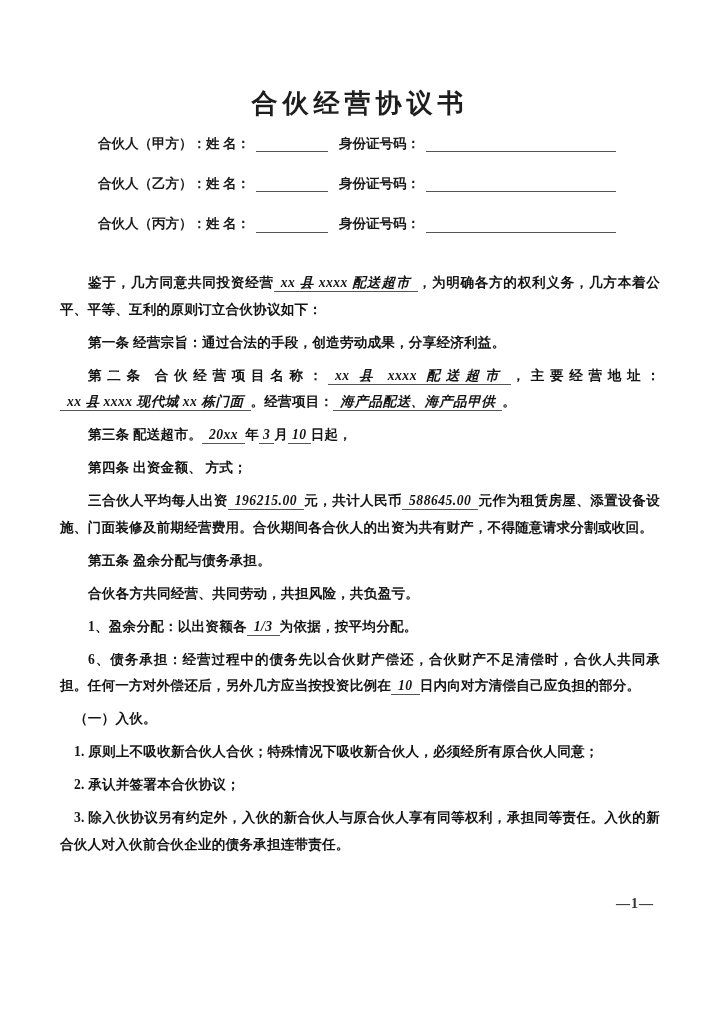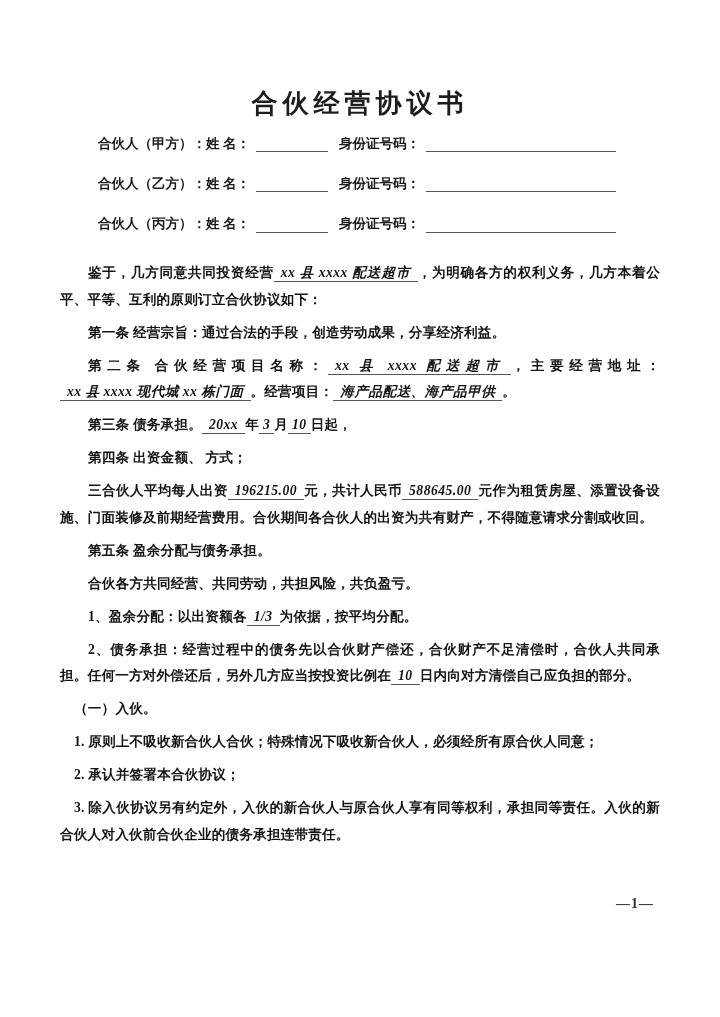--- a/index.html
+++ b/index.html
@@ -61,21 +61,21 @@
     height: 13px;
     flex: none;
   }
   .blank-name  { width: 72px; margin: 0 6px; }
   .blank-id    { width: 190px; margin-left: 6px; }
   .blank-id-wide { width: 190px; margin-left: 6px; }
 
   
   .body-area {
     position: absolute;
-    top: 260px;
+    top: 270px;
     left: 60px;
     width: 600px;
   }
   p.para {
     margin: 0 0 6.5px 0;
     font-size: 13.6px;
     font-weight: 700;
     line-height: 26.5px;
     text-align: justify;
     text-justify: inter-ideograph;
@@ -149,33 +149,33 @@
   </div>
 
   <div class="body-area">
 
     <p class="para indent"><span>鉴于，几方同意共同投资经营</span><span class="fill">xx 县 xxxx 配送超市</span><span>，为明确各方的权利义务，几方本着公平、平等、互利的原则订立合伙协议如下：</span></p>
 
     <p class="para indent"><span>第一条</span><span class="sp">&nbsp;</span><span>经营宗旨：通过合法的手段，创造劳动成果，分享经济利益。</span></p>
 
     <p class="para indent"><span>第二条</span><span class="sp">&nbsp;</span><span>合伙经营项目名称：</span><span class="fill">xx 县 xxxx 配送超市</span><span>，主要经营地址：</span><span class="fill">xx 县 xxxx 现代城 xx 栋门面</span><span>。经营项目：</span><span class="fill">海产品配送、海产品甲供</span><span>。</span></p>
 
-    <p class="para indent"><span>第三条</span><span class="sp">&nbsp;</span><span>债务承担。</span><span class="fill">20xx</span><span>年</span><span class="fill fill-sm">3</span><span>月</span><span class="fill fill-sm">10</span><span>日起，</span></p>
+    <p class="para indent"><span>第三条</span><span class="sp">&nbsp;</span><span>配送超市。</span><span class="fill">20xx</span><span>年</span><span class="fill fill-sm">3</span><span>月</span><span class="fill fill-sm">10</span><span>日起，</span></p>
 
     <p class="para indent"><span>第四条</span><span class="sp">&nbsp;</span><span>出资金额、 方式；</span></p>
 
     <p class="para indent"><span>三合伙人平均每人出资</span><span class="fill">196215.00</span><span>元，共计人民币</span><span class="fill">588645.00</span><span>元作为租赁房屋、添置设备设施、门面装修及前期经营费用。合伙期间各合伙人的出资为共有财产，不得随意请求分割或收回。</span></p>
 
     <p class="para indent"><span>第五条</span><span class="sp">&nbsp;</span><span>盈余分配与债务承担。</span></p>
 
     <p class="para indent">合伙各方共同经营、共同劳动，共担风险，共负盈亏。</p>
 
     <p class="para indent"><span>1、盈余分配：以出资额各</span><span class="fill">1/3</span><span>为依据，按平均分配。</span></p>
 
-    <p class="para indent"><span>2、债务承担：经营过程中的债务先以合伙财产偿还，合伙财产不足清偿时，合伙人共同承担。任何一方对外偿还后，另外几方应当按投资比例在</span><span class="fill">10</span><span>日内向对方清偿自己应负担的部分。</span></p>
+    <p class="para indent"><span>6、债务承担：经营过程中的债务先以合伙财产偿还，合伙财产不足清偿时，合伙人共同承担。任何一方对外偿还后，另外几方应当按投资比例在</span><span class="fill">10</span><span>日内向对方清偿自己应负担的部分。</span></p>
 
 
     <p class="para indent-sm">（一）入伙。</p>
 
     <p class="para indent-sm">1. 原则上不吸收新合伙人合伙；特殊情况下吸收新合伙人，必须经所有原合伙人同意；</p>
     <p class="para indent-sm">2. 承认并签署本合伙协议；</p>
     <p class="para indent-sm">3. 除入伙协议另有约定外，入伙的新合伙人与原合伙人享有同等权利，承担同等责任。入伙的新合伙人对入伙前合伙企业的债务承担连带责任。</p>
 
   </div>
 

